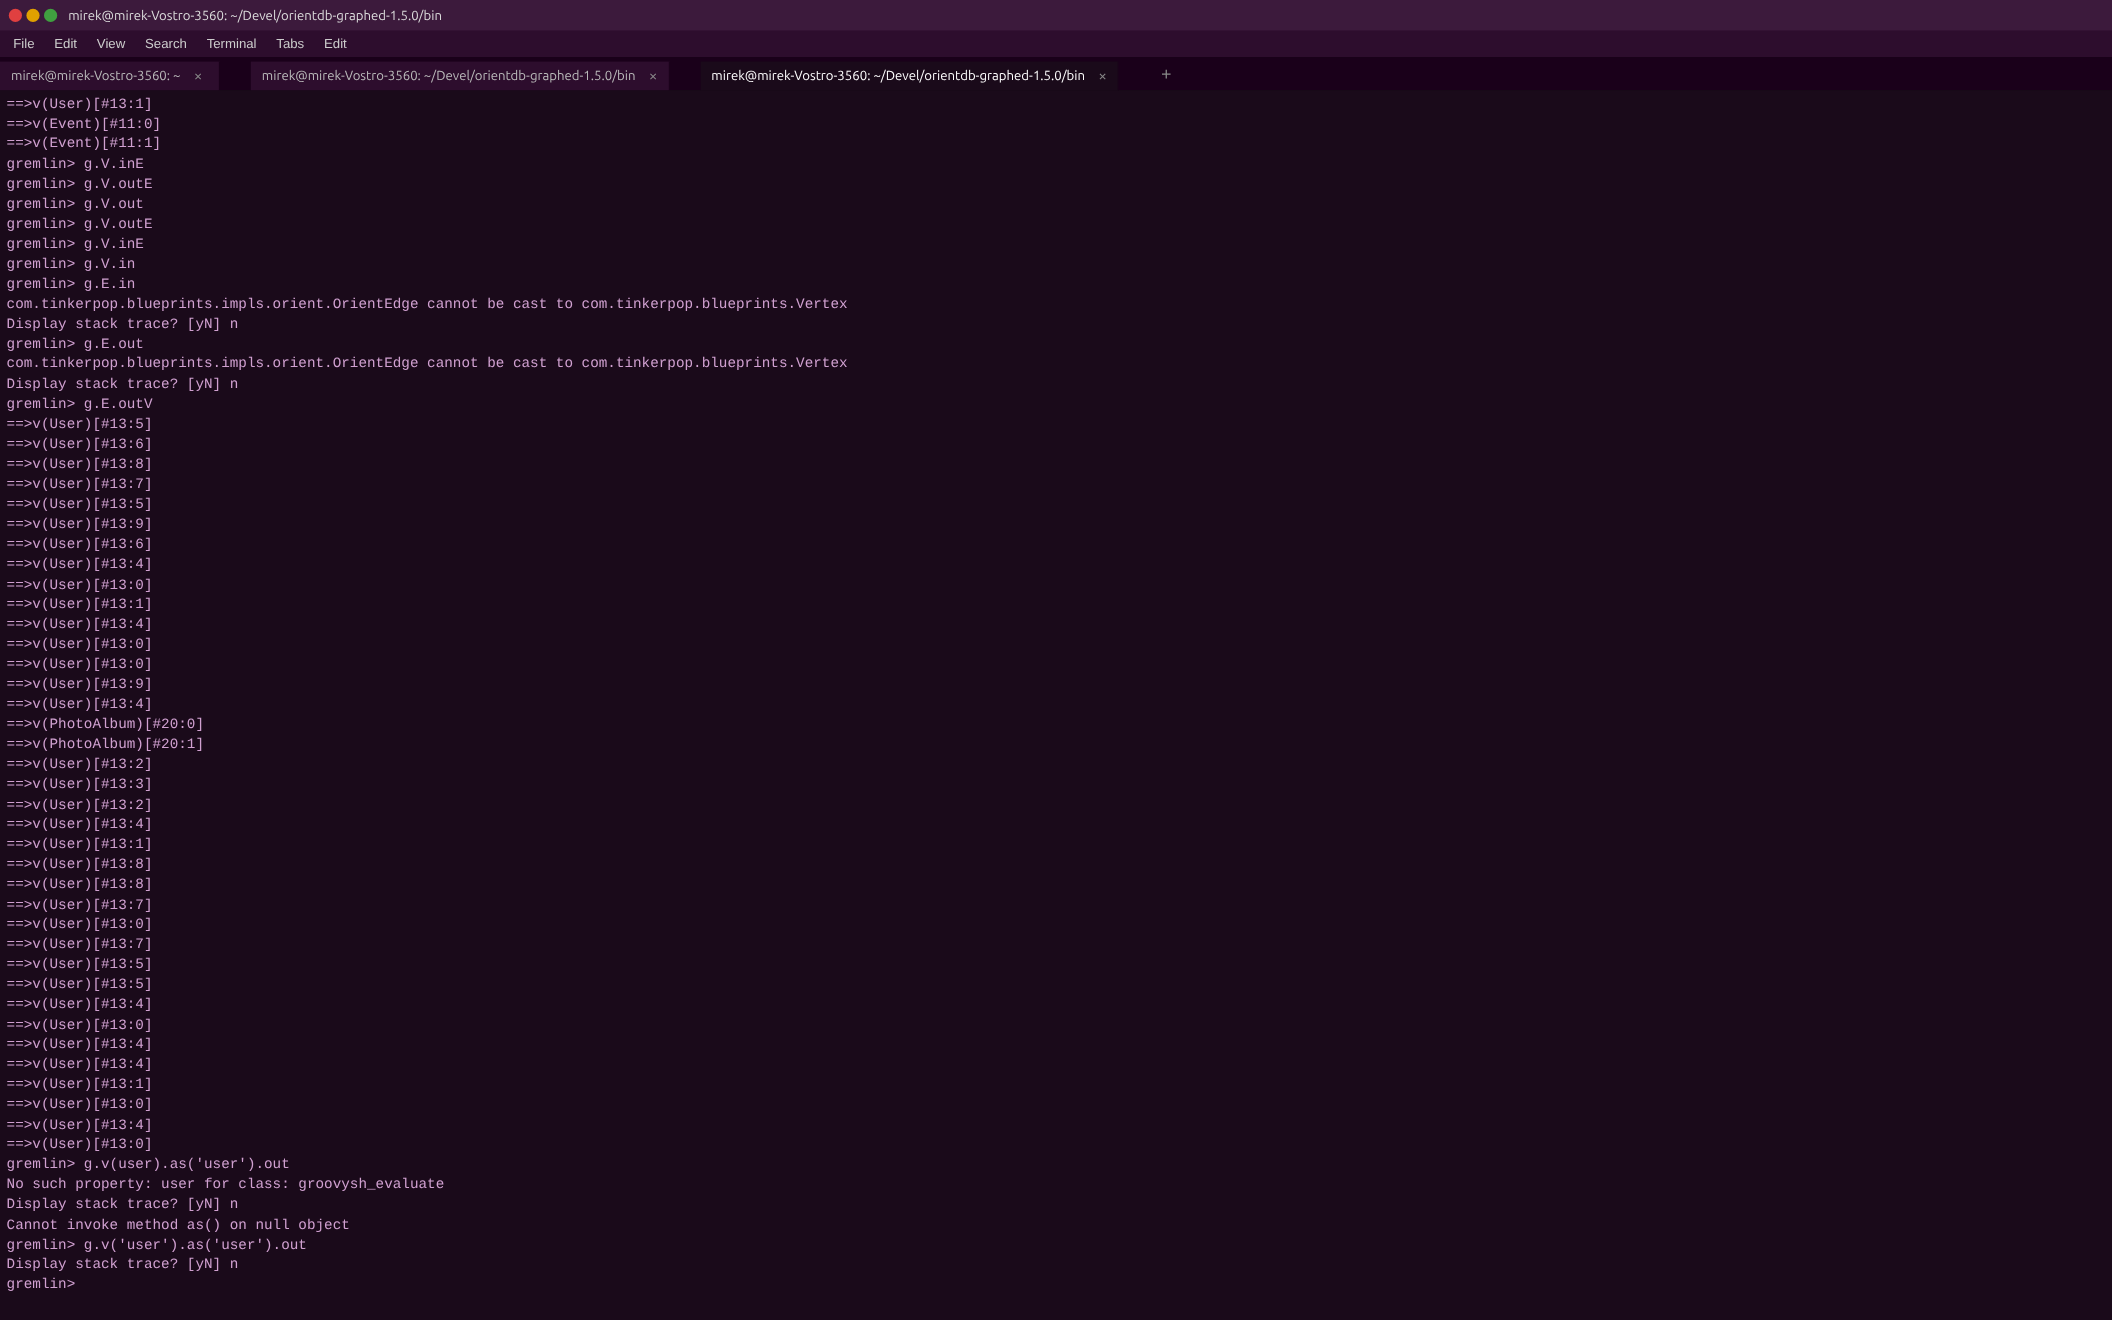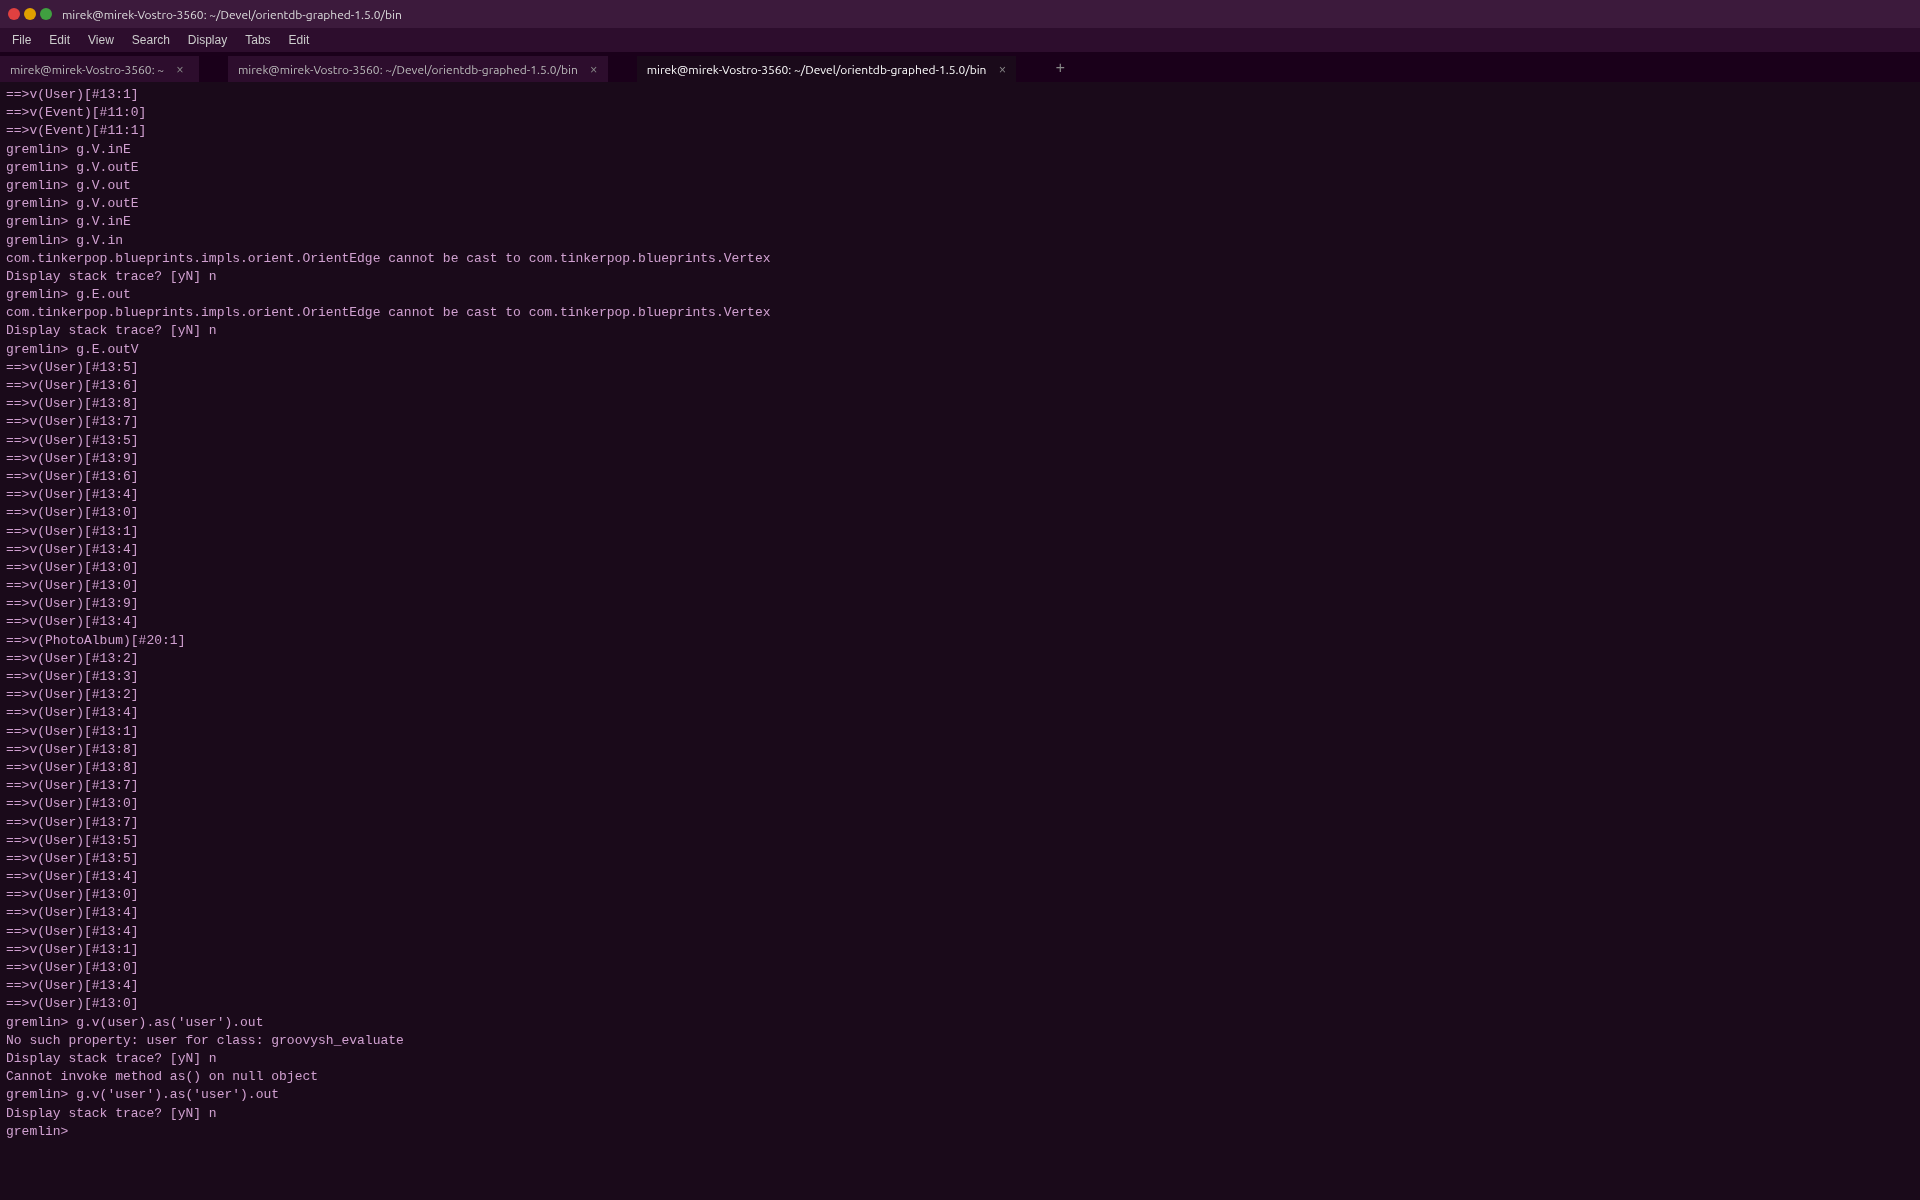--- a/index.html
+++ b/index.html
@@ -126,21 +126,21 @@
     <button class="tb-btn tb-max"></button>
   </div>
   <span class="title-bar-text">mirek@mirek-Vostro-3560: ~/Devel/orientdb-graphed-1.5.0/bin</span>
 </div>
 
 <div class="menu-bar">
 <span class="menu-item">File</span>
     <span class="menu-item">Edit</span>
     <span class="menu-item">View</span>
     <span class="menu-item">Search</span>
-    <span class="menu-item">Display</span>
+    <span class="menu-item">Terminal</span>
     <span class="menu-item">Tabs</span>
     <span class="menu-item">Edit</span>
   </div>
 
 <div class="tab-bar">
 <div class="tab">
       <span>mirek@mirek-Vostro-3560: ~</span>
       <span class="tab-close">×</span>
     </div>
     <div class="tab">
@@ -157,20 +157,21 @@
 <div class="terminal-content">
 <div class="line">==&gt;v(User)[#13:1]</div>
     <div class="line">==&gt;v(Event)[#11:0]</div>
     <div class="line">==&gt;v(Event)[#11:1]</div>
     <div class="line">gremlin&gt; g.V.inE</div>
     <div class="line">gremlin&gt; g.V.outE</div>
     <div class="line">gremlin&gt; g.V.out</div>
     <div class="line">gremlin&gt; g.V.outE</div>
     <div class="line">gremlin&gt; g.V.inE</div>
     <div class="line">gremlin&gt; g.V.in</div>
+    <div class="line">gremlin&gt; g.E.in</div>
     <div class="line">com.tinkerpop.blueprints.impls.orient.OrientEdge cannot be cast to com.tinkerpop.blueprints.Vertex</div>
     <div class="line">Display stack trace? [yN] n</div>
     <div class="line">gremlin&gt; g.E.out</div>
     <div class="line">com.tinkerpop.blueprints.impls.orient.OrientEdge cannot be cast to com.tinkerpop.blueprints.Vertex</div>
     <div class="line">Display stack trace? [yN] n</div>
     <div class="line">gremlin&gt; g.E.outV</div>
     <div class="line">==&gt;v(User)[#13:5]</div>
     <div class="line">==&gt;v(User)[#13:6]</div>
     <div class="line">==&gt;v(User)[#13:8]</div>
     <div class="line">==&gt;v(User)[#13:7]</div>
@@ -178,20 +179,21 @@
     <div class="line">==&gt;v(User)[#13:9]</div>
     <div class="line">==&gt;v(User)[#13:6]</div>
     <div class="line">==&gt;v(User)[#13:4]</div>
     <div class="line">==&gt;v(User)[#13:0]</div>
     <div class="line">==&gt;v(User)[#13:1]</div>
     <div class="line">==&gt;v(User)[#13:4]</div>
     <div class="line">==&gt;v(User)[#13:0]</div>
     <div class="line">==&gt;v(User)[#13:0]</div>
     <div class="line">==&gt;v(User)[#13:9]</div>
     <div class="line">==&gt;v(User)[#13:4]</div>
+    <div class="line">==&gt;v(PhotoAlbum)[#20:0]</div>
     <div class="line">==&gt;v(PhotoAlbum)[#20:1]</div>
     <div class="line">==&gt;v(User)[#13:2]</div>
     <div class="line">==&gt;v(User)[#13:3]</div>
     <div class="line">==&gt;v(User)[#13:2]</div>
     <div class="line">==&gt;v(User)[#13:4]</div>
     <div class="line">==&gt;v(User)[#13:1]</div>
     <div class="line">==&gt;v(User)[#13:8]</div>
     <div class="line">==&gt;v(User)[#13:8]</div>
     <div class="line">==&gt;v(User)[#13:7]</div>
     <div class="line">==&gt;v(User)[#13:0]</div>

